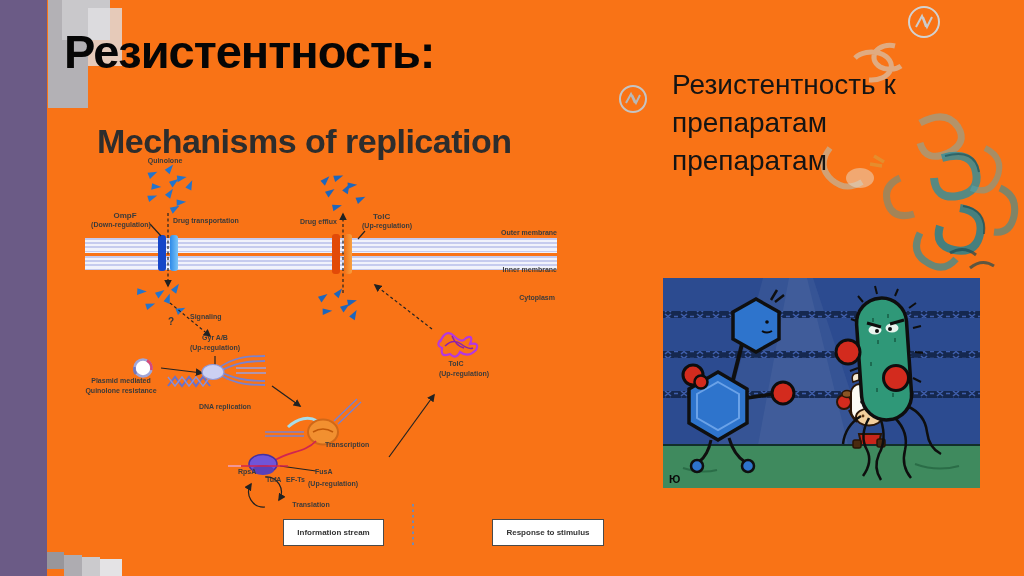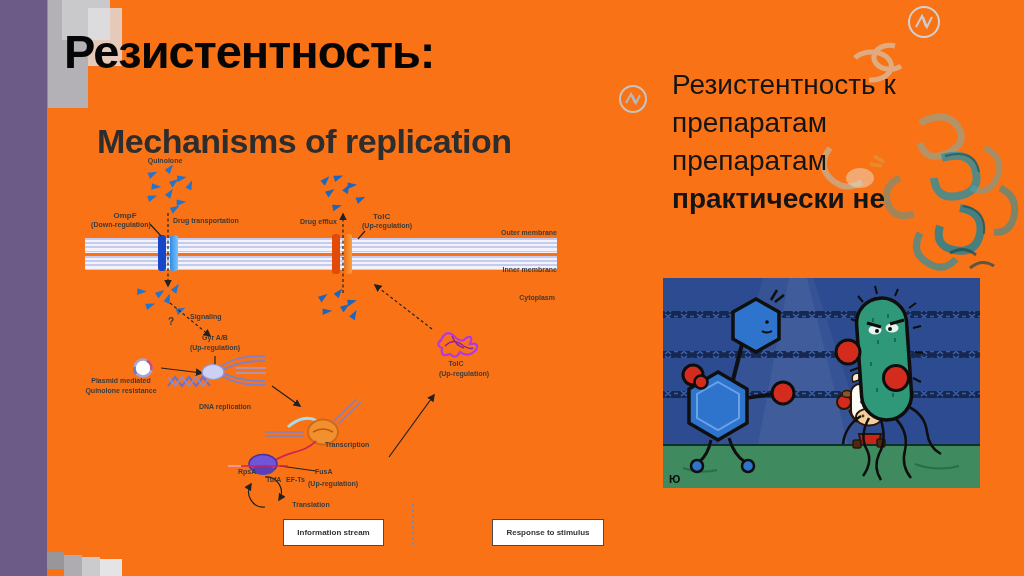--- a/index.html
+++ b/index.html
@@ -212,21 +212,20 @@
           <path d="M5,16 L10,7 L14,16"></path>
           <path d="M11,8 L15,16 L19,8"></path>
         </g>
       </svg>
   </div>
 
   <div class="abs bullet-block">
     <div class="bullet-line">Резистентность к</div>
     <div class="bullet-line">препаратам</div>
     <div class="bullet-line">препаратам</div>
-    <div class="bullet-line bullet-bold">практически не</div>
   </div>
 
   <svg class="abs" style="left:663px;top:278px;" width="317" height="210" viewBox="0 0 317 210">
     <defs>
       <pattern id="rope" width="16" height="7" patternUnits="userSpaceOnUse">
         <rect width="16" height="7" fill="#15284f"></rect>
         <path d="M2,1 L8,6 M8,1 L2,6 M11,3.5 h4" stroke="#3f5fae" stroke-width="1.6" fill="none"></path>
       </pattern>
     </defs>
     <rect width="317" height="210" fill="#2c4b90"></rect>

